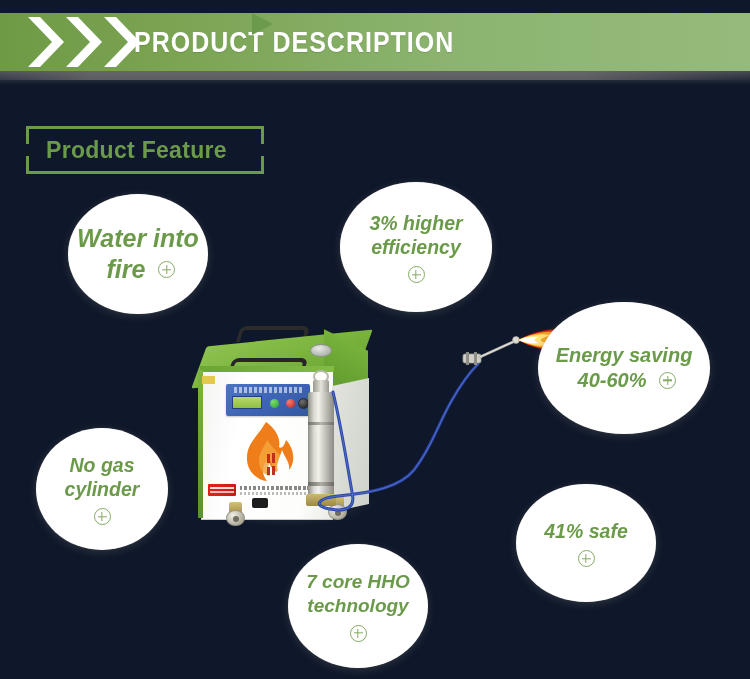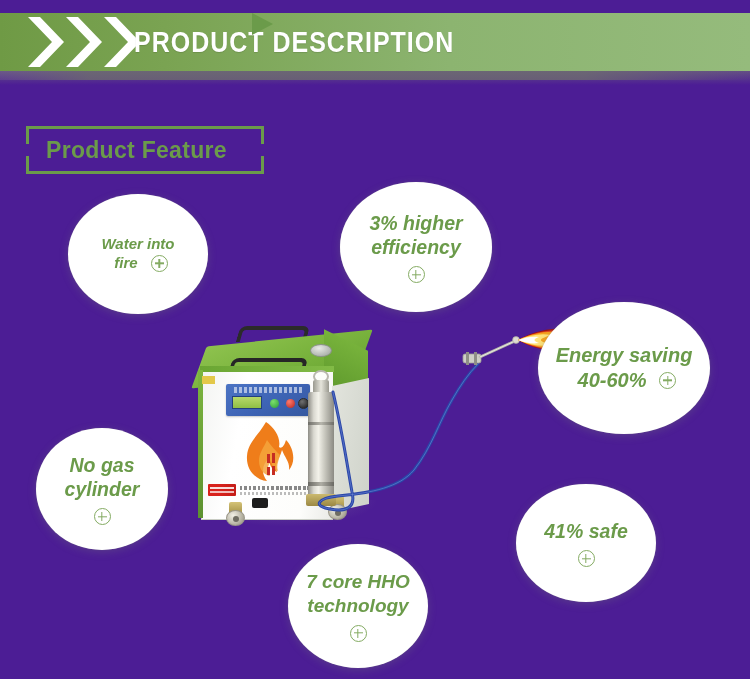--- a/index.html
+++ b/index.html
@@ -6,21 +6,21 @@
   * { margin:0; padding:0; box-sizing:border-box; }
   html, body {
     width:750px; height:679px;
     background:#ffffff;
     font-family:"Liberation Sans", sans-serif;
     overflow:hidden;
   }
   #page {
     position:relative;
     width:750px; height:679px;
-    background:#4c1d95;
+    background:#0f172a;
     text-decoration:underline;
   }
 
   
   .banner-wrap {
     position:absolute;
     left:0; top:13px;
     width:750px; height:58px;
   }
   .banner-bg {
@@ -141,21 +141,21 @@
     content:"";
     position:absolute;
     background:#84ab62;
   }
   .plus::before { left:3px; right:3px; top:50%; height:1.4px; transform:translateY(-50%); }
   .plus::after  { top:3px; bottom:3px; left:50%; width:1.4px; transform:translateX(-50%); }
   .plus-row { display:flex; align-items:center; justify-content:center; gap:7px; }
   .plus-below { margin-top:7px; }
 
   
-  #bub-water   { left:68px;  top:194px; width:140px; height:120px; font-size:15px; }
+  #bub-water   { left:68px;  top:194px; width:140px; height:120px; font-size:25px; }
   #bub-eff     { left:340px; top:182px; width:152px; height:130px; font-size:19.5px; }
   #bub-energy  { left:538px; top:302px; width:172px; height:132px; font-size:20px; }
   #bub-nogas   { left:36px;  top:428px; width:132px; height:122px; font-size:19.5px; }
   #bub-hho     { left:288px; top:544px; width:140px; height:124px; font-size:19px; }
   #bub-safe    { left:516px; top:484px; width:140px; height:118px; font-size:19.5px; }
 
   
   .scene { position:absolute; left:0; top:0; width:750px; height:679px; z-index:3; }
 
   

